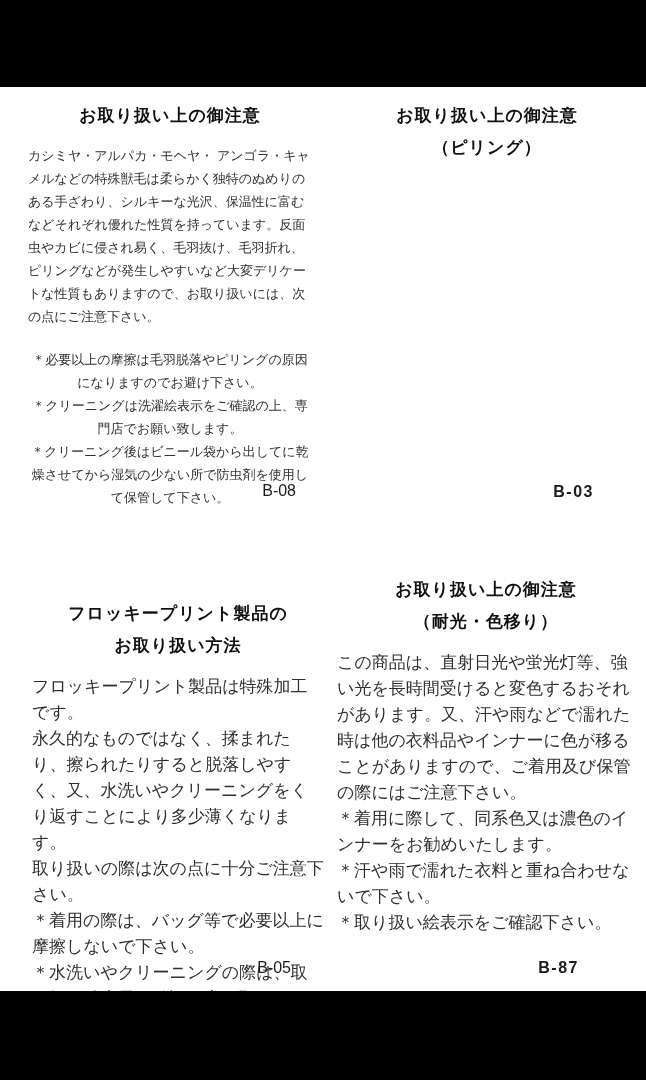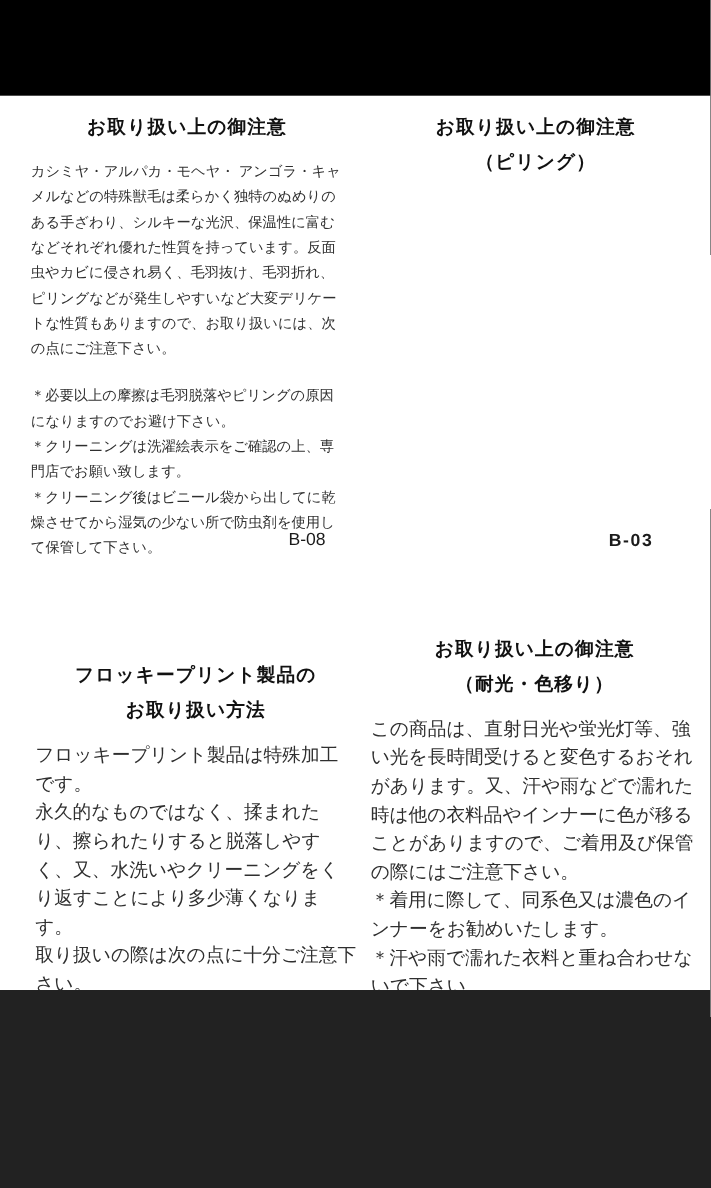--- a/index.html
+++ b/index.html
@@ -1,19 +1,19 @@
 <!DOCTYPE html>
 <html><head>
 <meta charset="utf-8">
 <style>
   html, body { margin: 0; padding: 0; background: #222; }
   .screen {
     position: relative;
     width: 646px;
-    height: 900px;
+    height: 1080px;
     margin: 0 auto;
     background: #ffffff;
     font-family: "Liberation Sans", sans-serif;
     overflow: hidden;
   }
   .bar {
     position: absolute;
     left: 0;
     width: 646px;
     background: #000000;
@@ -40,21 +40,21 @@
   }
   .panel-body, .panel-notes {
     white-space: pre-line;
     margin: 12px 0 0 0;
     text-align: left;
   }
   .tl .panel-body, .tr .panel-body, .tl .panel-notes {
     font-size: 13px;
     line-height: 23px;
   }
-  .tl .panel-notes { margin-top: 20px; }
+  .tl .panel-notes { margin-top: 20px; text-align: center; }
   .bl .panel-body, .br .panel-body {
     font-size: 17px;
     line-height: 26px;
   }
 
   .code {
     position: absolute;
     font-size: 16px;
     color: #1b1b1b;
   }

